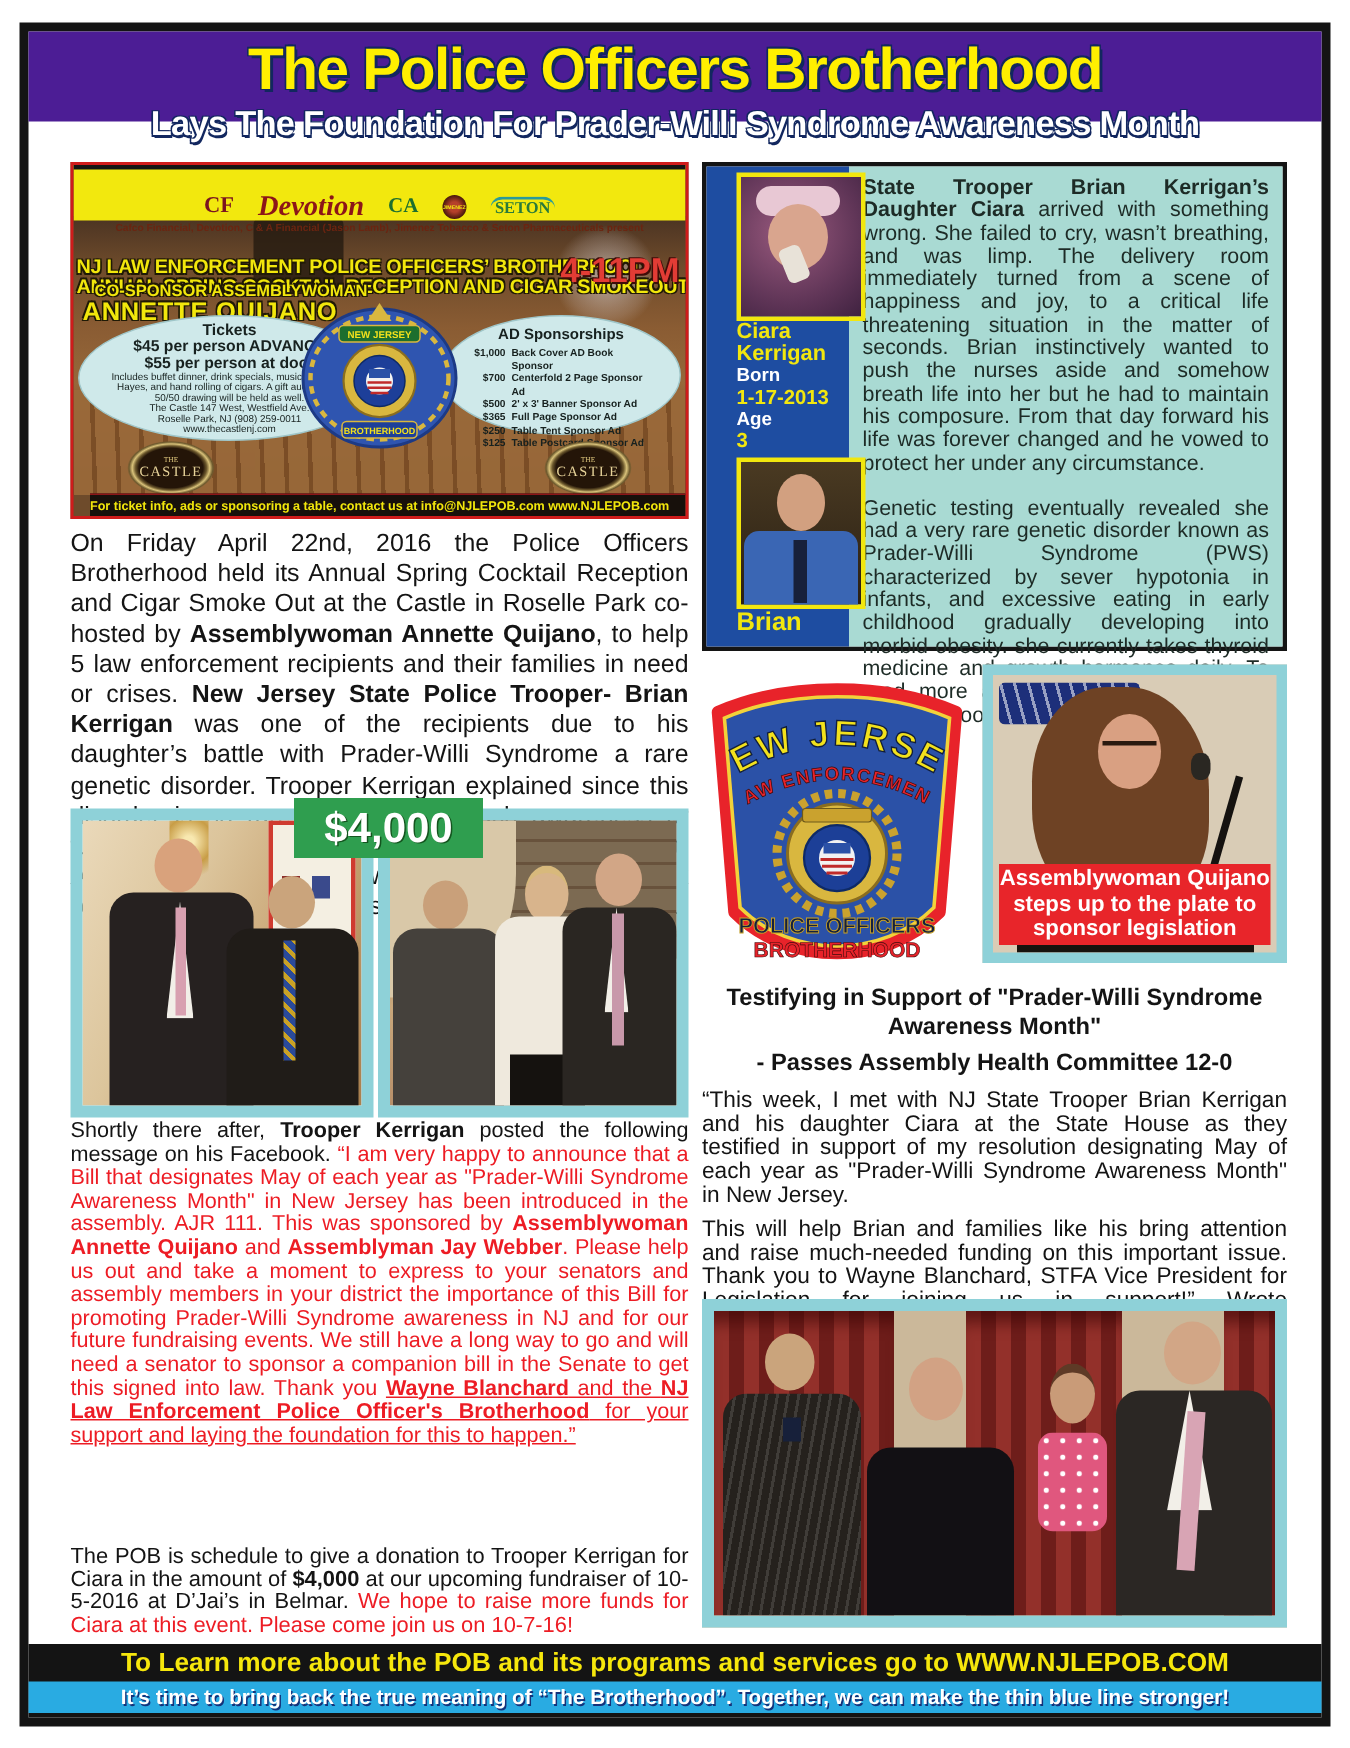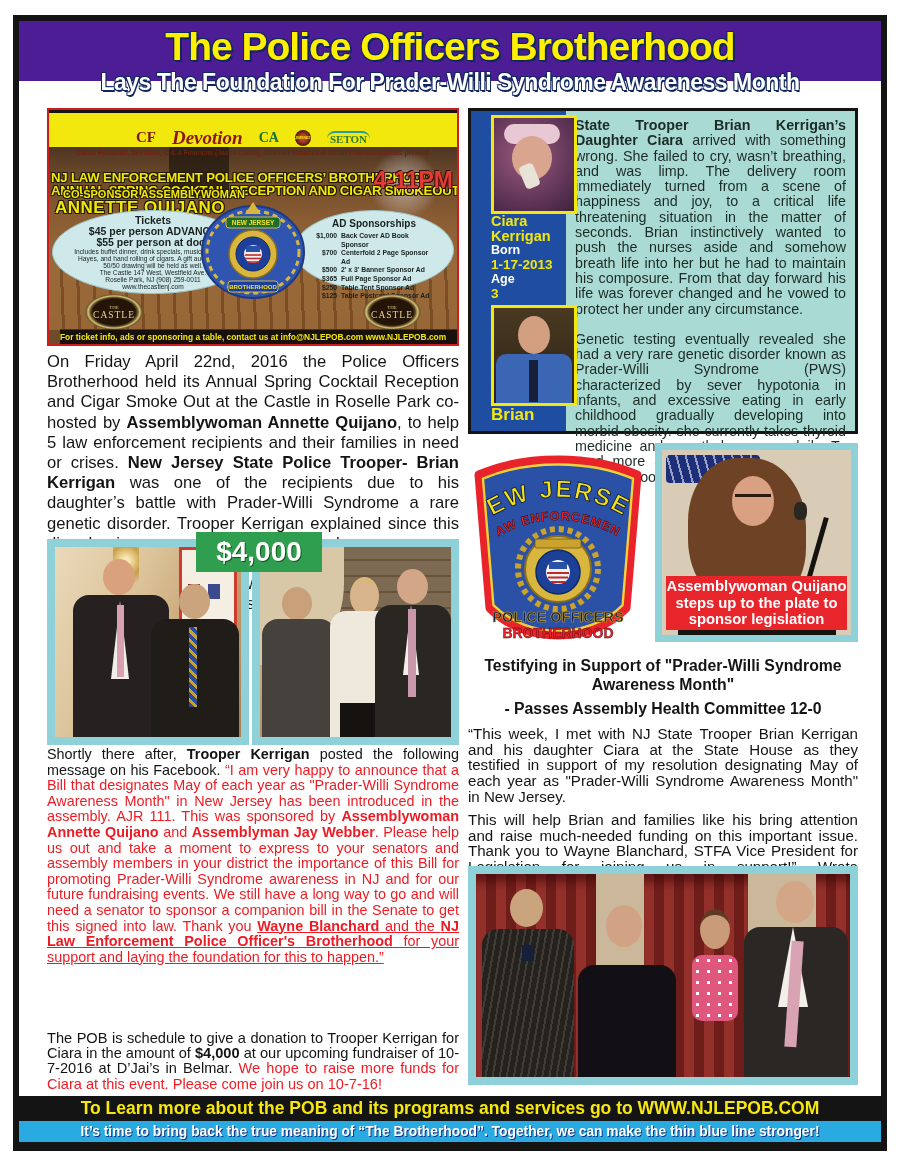--- a/index.html
+++ b/index.html
@@ -354,21 +354,21 @@
               <div class="torso"></div>
               <div class="shirt"></div>
               <div class="tie"></div>
             </div>
         </div>
       </div>
       <div class="amount">$4,000</div>
     </div>
 
     <p class="ltext p2"><span>Shortly there after, </span><span class="b">Trooper Kerrigan</span><span> posted the following message on his Facebook. </span><span class="r">“I am very happy to announce that a Bill that designates May of each year as "Prader-Willi Syndrome Awareness Month" in New Jersey has been introduced in the assembly. AJR 111. This was sponsored by </span><span class="rb">Assemblywoman Annette Quijano</span><span class="r"> and </span><span class="rb">Assemblyman Jay Webber</span><span class="r">. Please help us out and take a moment to express to your senators and assembly members in your district the importance of this Bill for promoting Prader-Willi Syndrome awareness in NJ and for our future fundraising events. We still have a long way to go and will need a senator to sponsor a companion bill in the Senate to get this signed into law. Thank you </span><span class="rbu">Wayne Blanchard</span><span class="ru"> and the </span><span class="rbu">NJ Law Enforcement Police Officer's Brotherhood</span><span class="ru"> for your support and laying the foundation for this to happen.”</span></p>
-    <p class="ltext p4"><span>The POB is  schedule to give a donation to Trooper Kerrigan for Ciara in the amount of </span><span class="b">$4,000</span><span> at our upcoming fundraiser of 10-7-2016 at D’Jai’s in Belmar. </span><span class="r">We hope to raise more funds for Ciara at this event. Please come join us on 10-7-16!</span></p>
+    <p class="ltext p4"><span>The POB is  schedule to give a donation to Trooper Kerrigan for Ciara in the amount of </span><span class="b">$4,000</span><span> at our upcoming fundraiser of 10-5-2016 at D’Jai’s in Belmar. </span><span class="r">We hope to raise more funds for Ciara at this event. Please come join us on 10-7-16!</span></p>
 
     <section class="story">
       <aside class="story-side">
         <div class="sphoto ciara-photo">
           <div class="deco chat"></div>
             <div class="deco cface"></div>
             <div class="deco cbottle"></div>
         </div>
         <div class="slabel sl-y sl-name">Ciara</div>
         <div class="slabel sl-y sl-name">Kerrigan</div>

